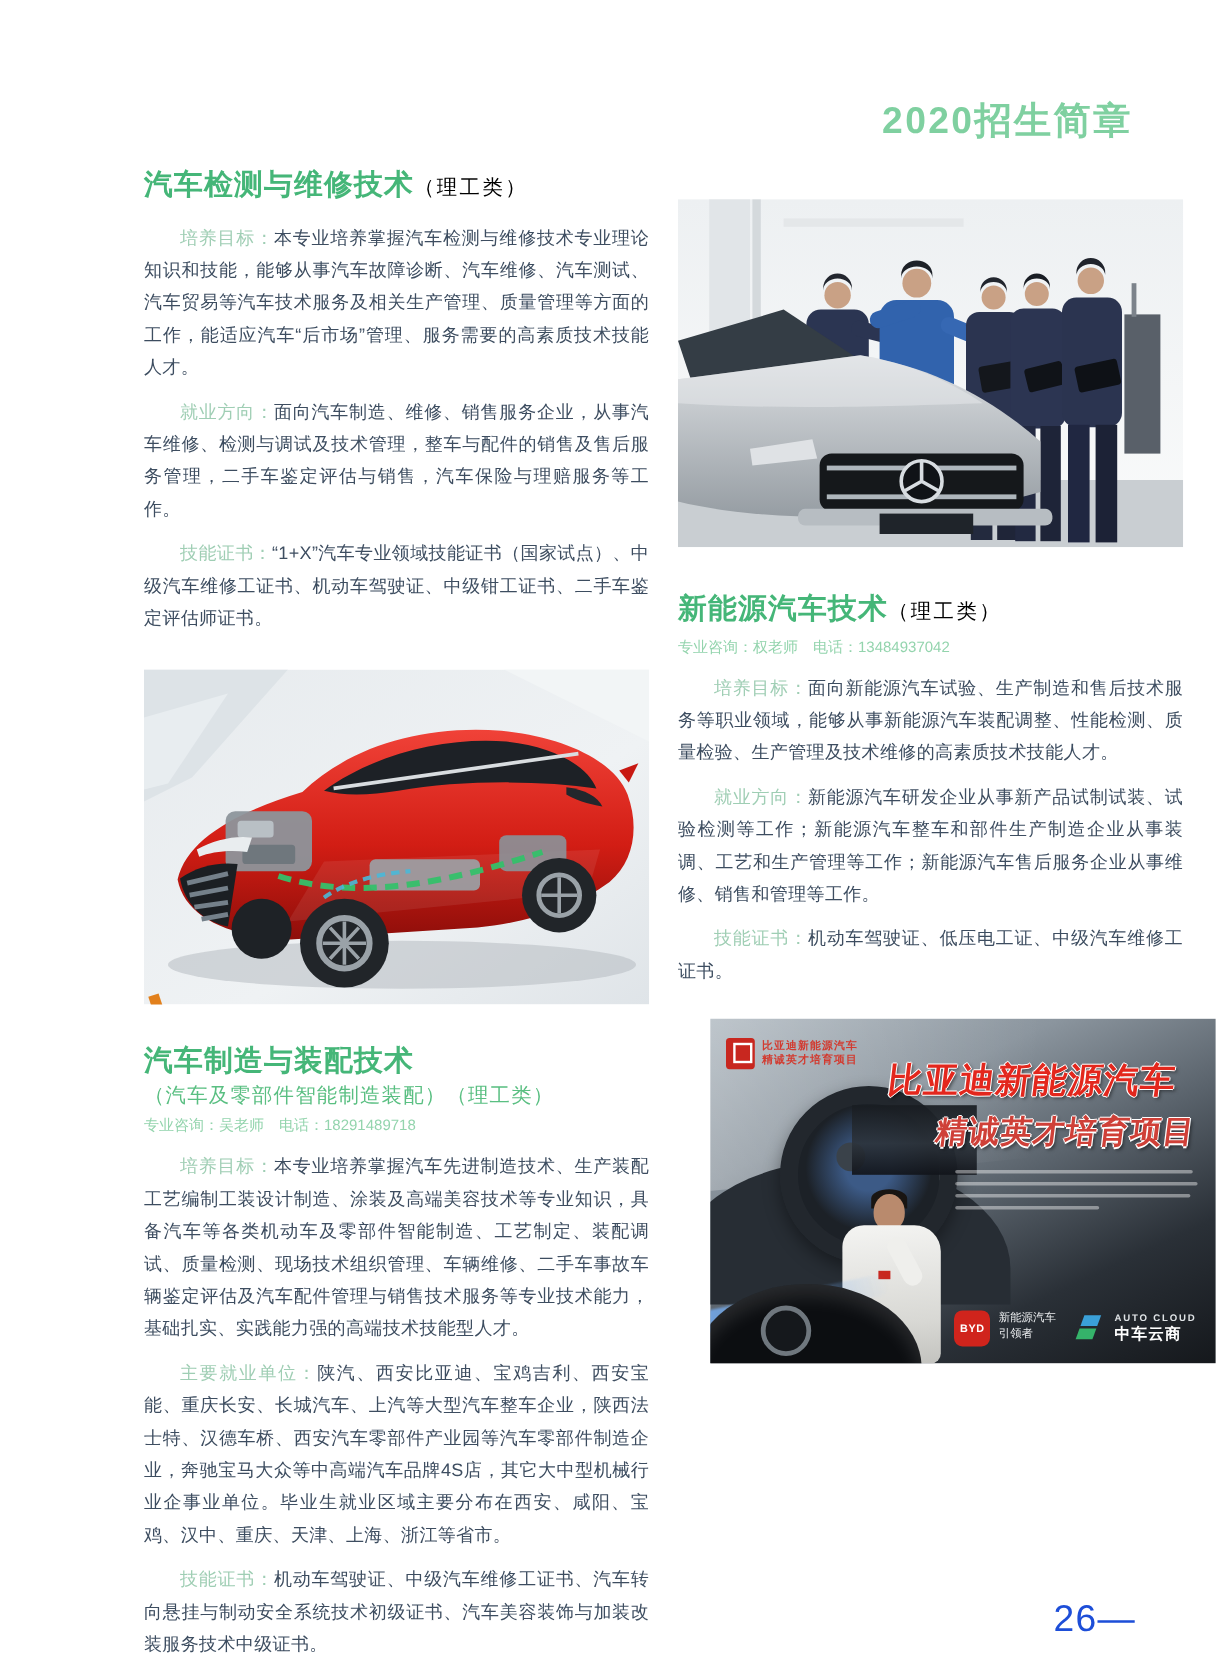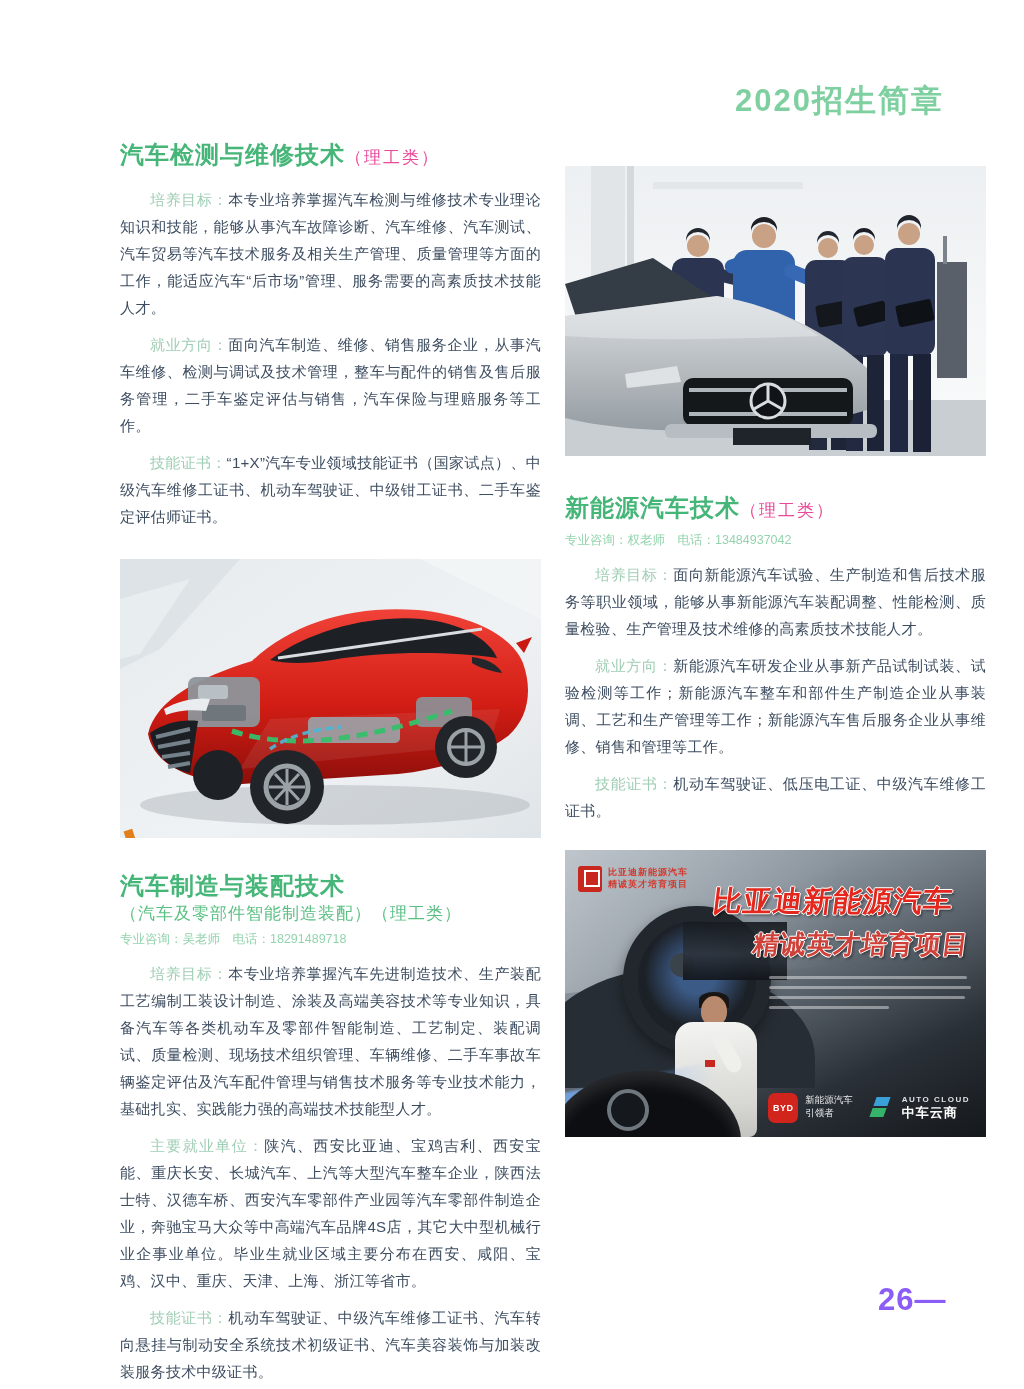--- a/index.html
+++ b/index.html
@@ -4,34 +4,34 @@
 <style>
   html,body{margin:0;padding:0;background:#ffffff;}
   .page{position:relative;width:1024px;height:1389px;background:#ffffff;overflow:hidden;
         font-family:"Liberation Sans","DejaVu Sans",sans-serif;}
   .brochure-title{position:absolute;top:80px;right:80px;font-size:31px;font-weight:700;
         color:#7fd0a0;letter-spacing:2px;}
   .col{position:absolute;width:421px;}
   .col-left{left:120px;top:140px;}
   .col-right{left:565px;top:166px;}
   .sec-title{margin:0;font-size:24px;font-weight:700;color:#45b678;letter-spacing:1px;line-height:30px;}
-  .sec-title .suffix{font-size:17px;font-weight:400;color:#ec4899;letter-spacing:2px;}
+  .sec-title .suffix{font-size:17px;font-weight:400;color:#000000;letter-spacing:2px;}
   .sec-sub{margin:2px 0 0;font-size:17px;color:#5abf82;letter-spacing:1px;line-height:22px;}
   .contact{margin:6px 0 0;font-size:12.5px;color:#93d4ad;line-height:16px;}
   .para{margin:10px 0 0;font-size:15px;line-height:27px;color:#3d4d60;text-align:justify;
         text-indent:2em;letter-spacing:0.3px;}
   .para.first{margin-top:13px;}
   .para .plabel{color:#9fceb4;}
   .photo-frame{margin-top:29px;line-height:0;}
   .photo-frame svg{display:block;}
-  .page-number{position:absolute;left:878px;top:1282px;font-size:31px;color:#8b5cf6;font-weight:700;letter-spacing:1px;}
+  .page-number{position:absolute;left:878px;top:1331px;font-size:31px;color:#1d4ed8;font-weight:400;letter-spacing:1px;}
 
   
   .ad{position:relative;width:421px;height:287px;margin-top:26px;overflow:hidden;
-      background:linear-gradient(155deg,#aab4bc 0%,#8b959e 28%,#59626b 52%,#2a3037 75%,#15181c 100%);}
+      background:linear-gradient(155deg,#aab4bc 0%,#8b959e 28%,#59626b 52%,#2a3037 75%,#15181c 100%);margin-left:27px;}
   .ad:before{content:"";position:absolute;left:-40px;top:-30px;width:520px;height:150px;
       background:linear-gradient(100deg,rgba(255,255,255,.28),rgba(255,255,255,0) 60%);
       transform:rotate(-6deg);}
   .ad-dash{position:absolute;left:-30px;top:118px;width:280px;height:120px;background:#272d34;
       border-radius:140px 140px 0 0/90px 90px 0 0;}
   .ad-wheel{position:absolute;left:58px;top:56px;width:118px;height:118px;border-radius:50%;
       border:15px solid #22272d;background:radial-gradient(circle at 50% 45%,#3c5a86 0 22%,#1c2127 60%);
       box-shadow:0 6px 14px rgba(0,0,0,.4);}
   .ad-wheel:after{content:"";position:absolute;left:32px;top:32px;width:24px;height:24px;border-radius:50%;background:#3a424a;}
   .ad-logo{position:absolute;left:13px;top:16px;display:flex;gap:6px;align-items:flex-start;}

